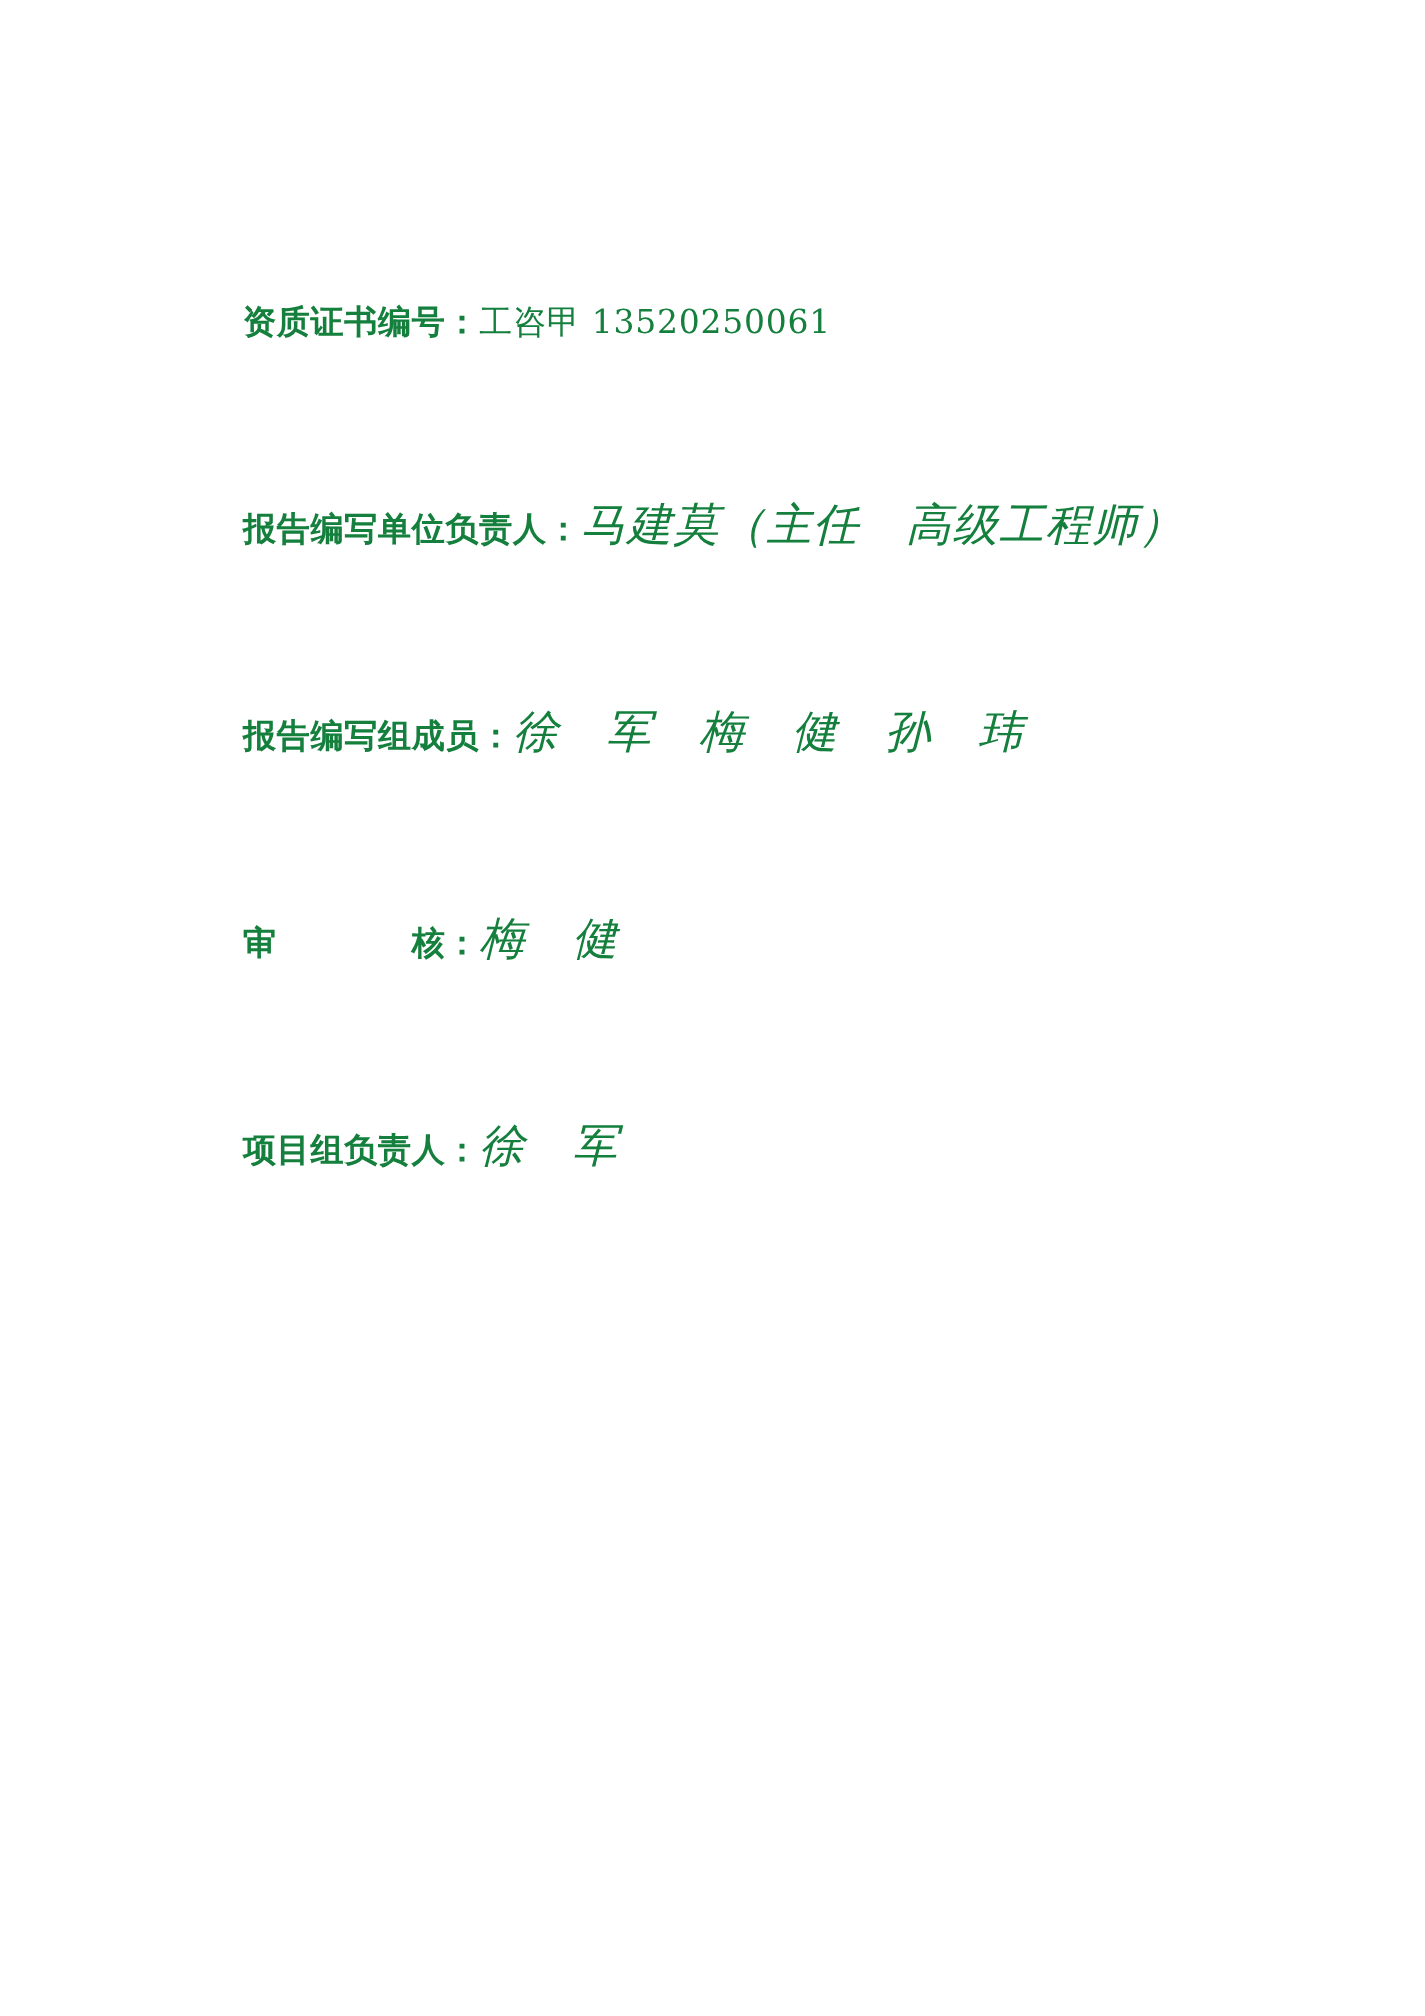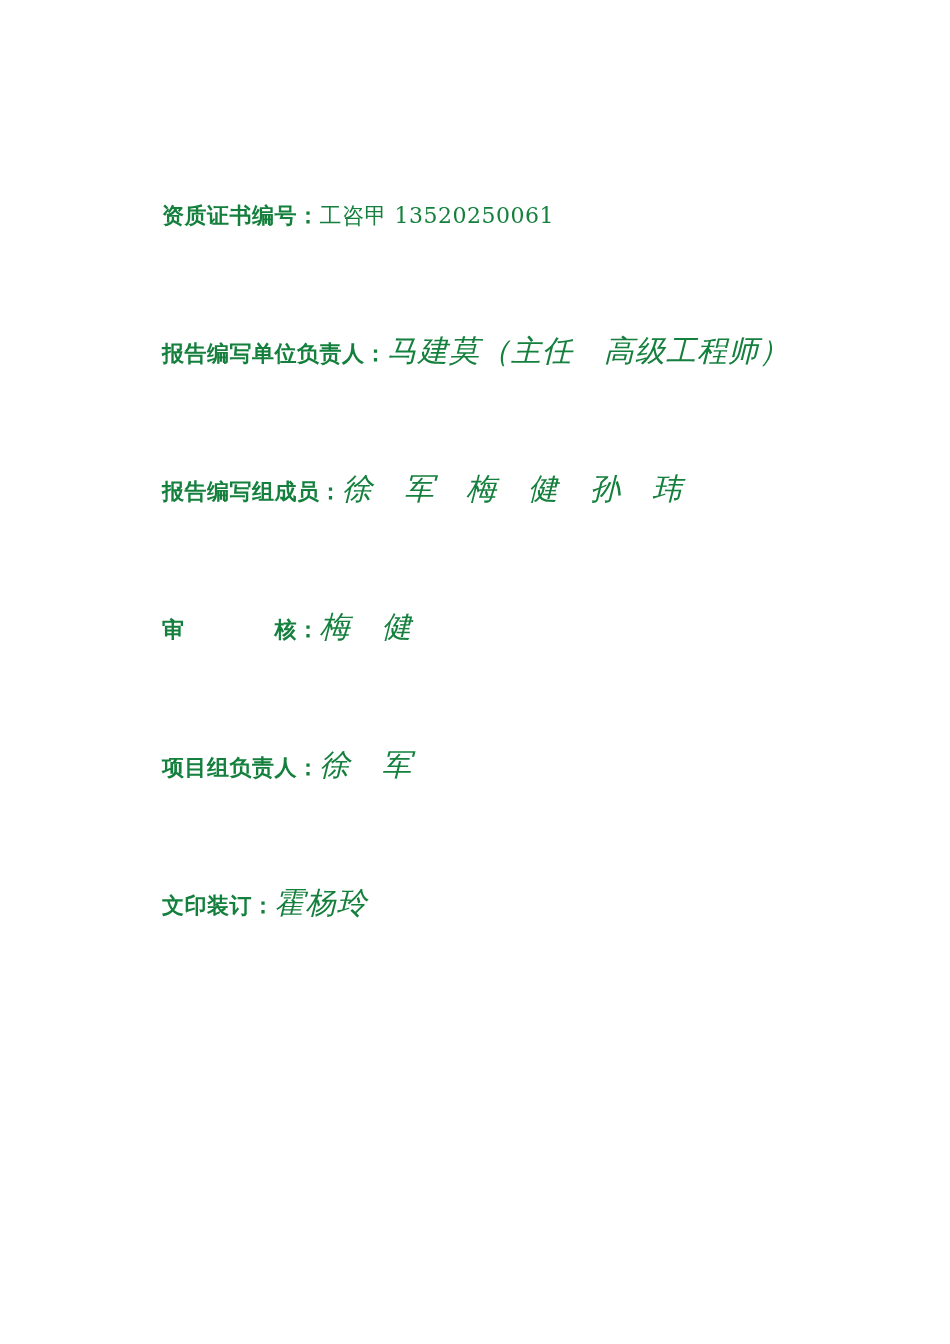--- a/index.html
+++ b/index.html
@@ -69,18 +69,15 @@
     </div>
 
     <div class="line">
       <span class="label">审　　　　核：</span><span class="value">梅　健</span>
     </div>
 
     <div class="line">
       <span class="label">项目组负责人：</span><span class="value">徐　军</span>
     </div>
 
-    <div class="line">
-      <span class="label">文印装订：</span><span class="value">霍杨玲</span>
-    </div>
 
   </div>
 </div>
 
 </body></html>

